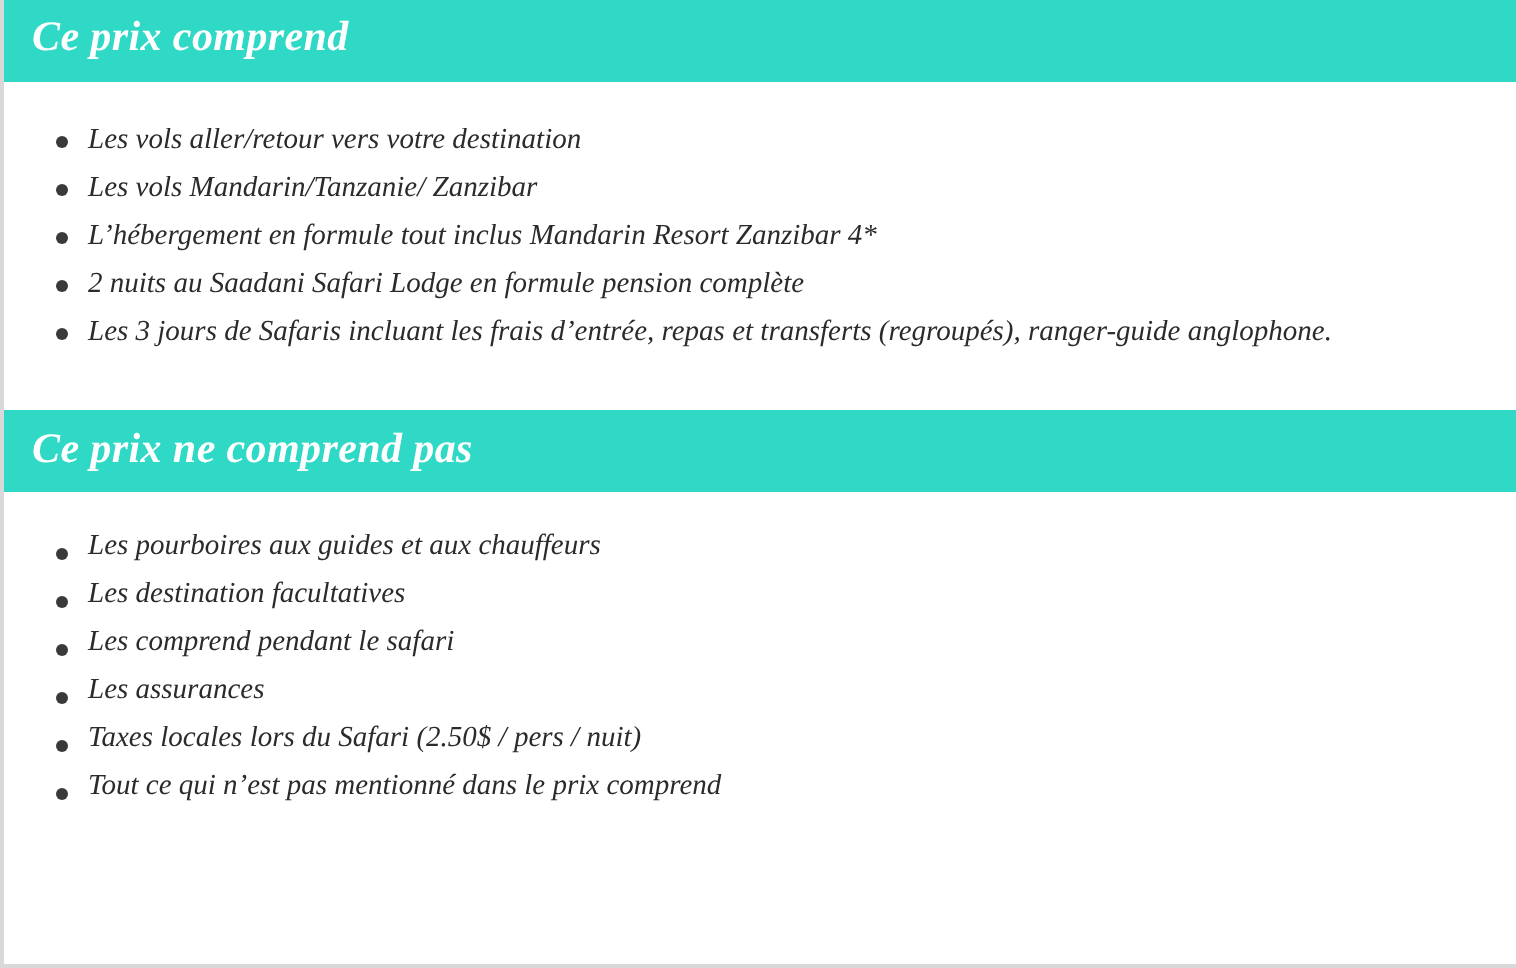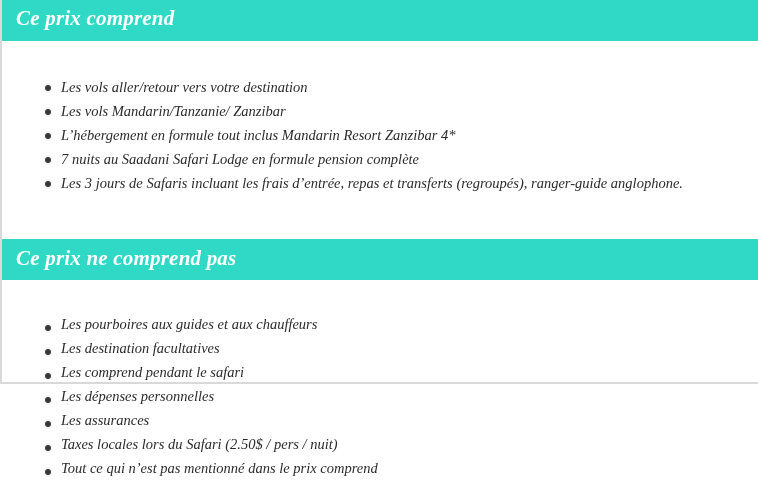--- a/index.html
+++ b/index.html
@@ -9,21 +9,21 @@
   body {
     width: 758px;
     height: 484px;
     background: #ffffff;
     font-family: "Liberation Serif", serif;
     overflow: hidden;
   }
   .page {
     position: relative;
     width: 758px;
-    height: 384px;
+    height: 484px;
     box-sizing: border-box;
     border-left: 2px solid #d9d9d9;
     border-bottom: 2px solid #d9d9d9;
     background: #ffffff;
   }
   .section {
     width: 100%;
   }
   .section-header {
     background: #2fd9c5;
@@ -36,21 +36,21 @@
     padding: 7px 0 9px 14px;
     letter-spacing: 0.2px;
     box-sizing: border-box;
   }
   .section-header.first {
     padding-top: 6px;
     padding-bottom: 10px;
   }
   .list {
     list-style: none;
-    margin: 17px;
+    margin: 0;
     padding: 0;
   }
   .list-item {
     position: relative;
     font-family: "Liberation Serif", serif;
     font-style: italic;
     font-size: 14.5px;
     color: #2b2b2b;
     line-height: 1.2;
     padding: 0 10px 0 42px;
@@ -102,21 +102,21 @@
       <li class="list-item">
         <span class="bullet"></span>
         <span>Les vols Mandarin/Tanzanie/ Zanzibar</span>
       </li>
       <li class="list-item">
         <span class="bullet"></span>
         <span>L’hébergement en formule tout inclus Mandarin Resort Zanzibar 4*</span>
       </li>
       <li class="list-item">
         <span class="bullet"></span>
-        <span>7 nuits au Saadani Safari Lodge en formule pension complète</span>
+        <span>2 nuits au Saadani Safari Lodge en formule pension complète</span>
       </li>
       <li class="list-item">
         <span class="bullet"></span>
         <span>Les 3 jours de Safaris incluant les frais d’entrée, repas et transferts (regroupés), ranger-guide anglophone.</span>
       </li>
     </ul>
     <div class="spacer-after-first-list"></div>
   </div>
 
   <div class="section">
@@ -130,24 +130,20 @@
       <li class="list-item">
         <span class="bullet"></span>
         <span>Les destination facultatives</span>
       </li>
       <li class="list-item">
         <span class="bullet"></span>
         <span>Les comprend pendant le safari</span>
       </li>
       <li class="list-item">
         <span class="bullet"></span>
-        <span>Les dépenses personnelles</span>
-      </li>
-      <li class="list-item">
-        <span class="bullet"></span>
         <span>Les assurances</span>
       </li>
       <li class="list-item">
         <span class="bullet"></span>
         <span>Taxes locales lors du Safari (2.50$ / pers / nuit)</span>
       </li>
       <li class="list-item">
         <span class="bullet"></span>
         <span>Tout ce qui n’est pas mentionné dans le prix comprend</span>
       </li>

